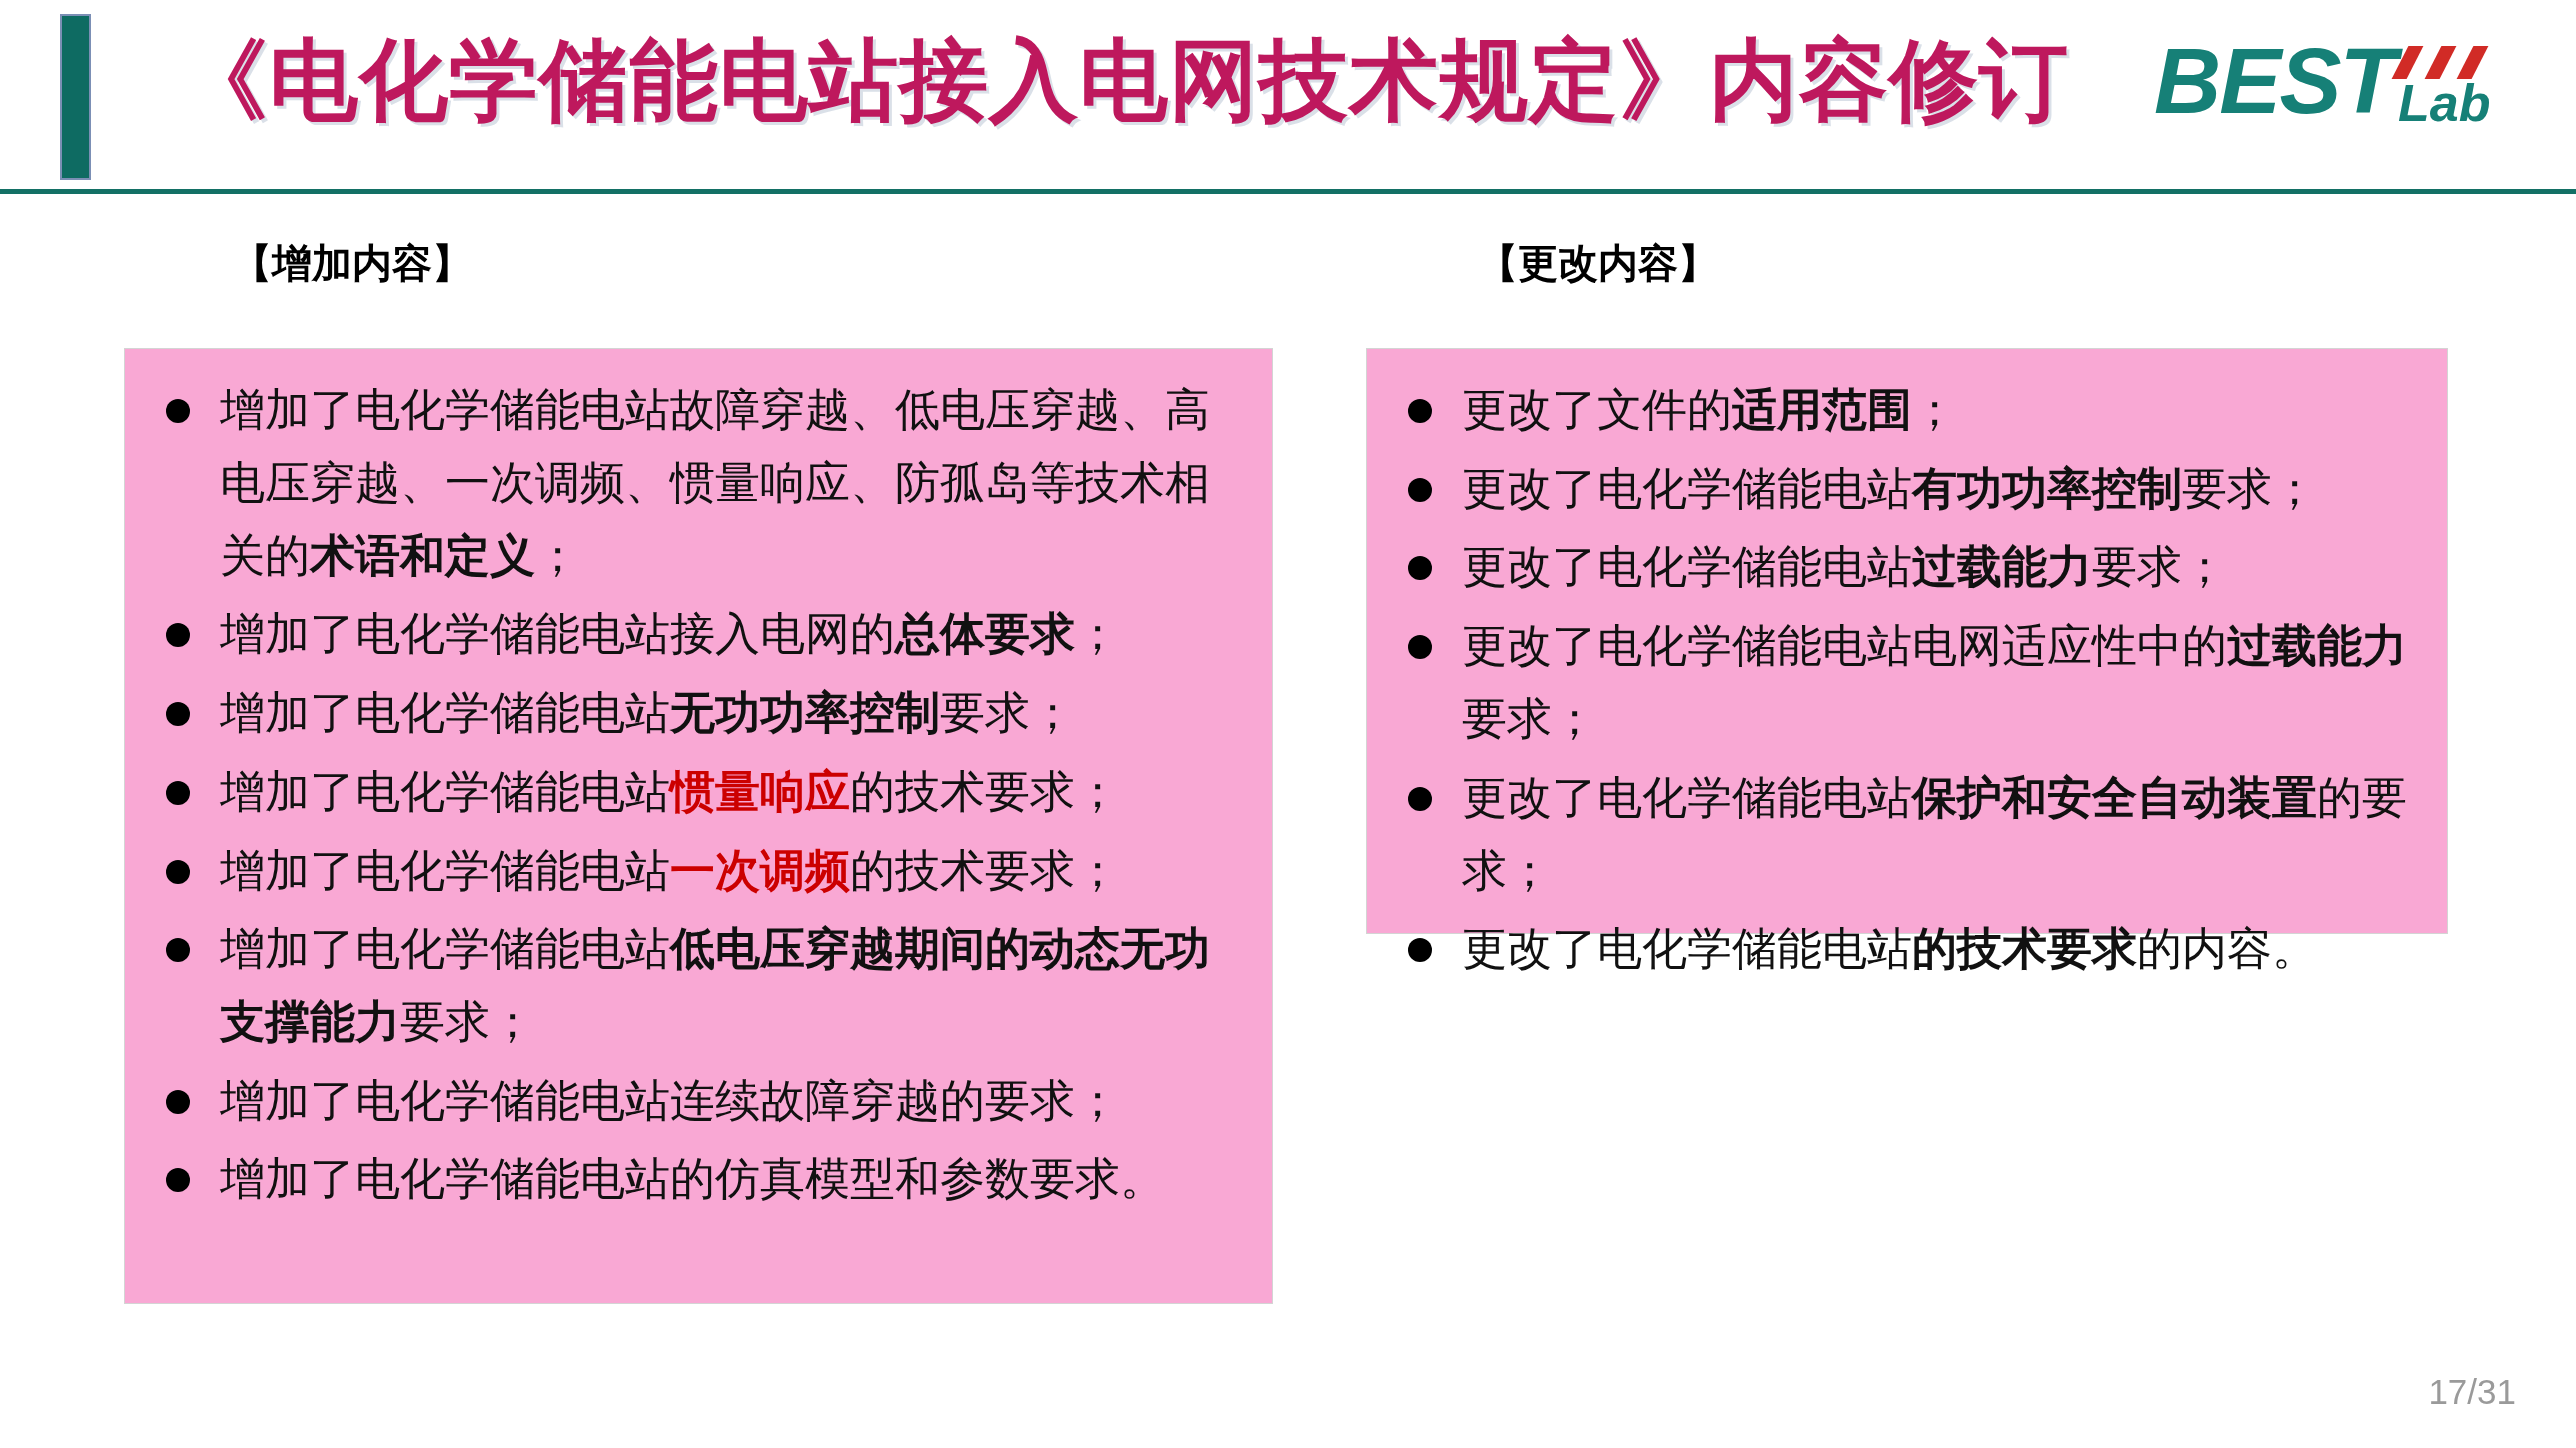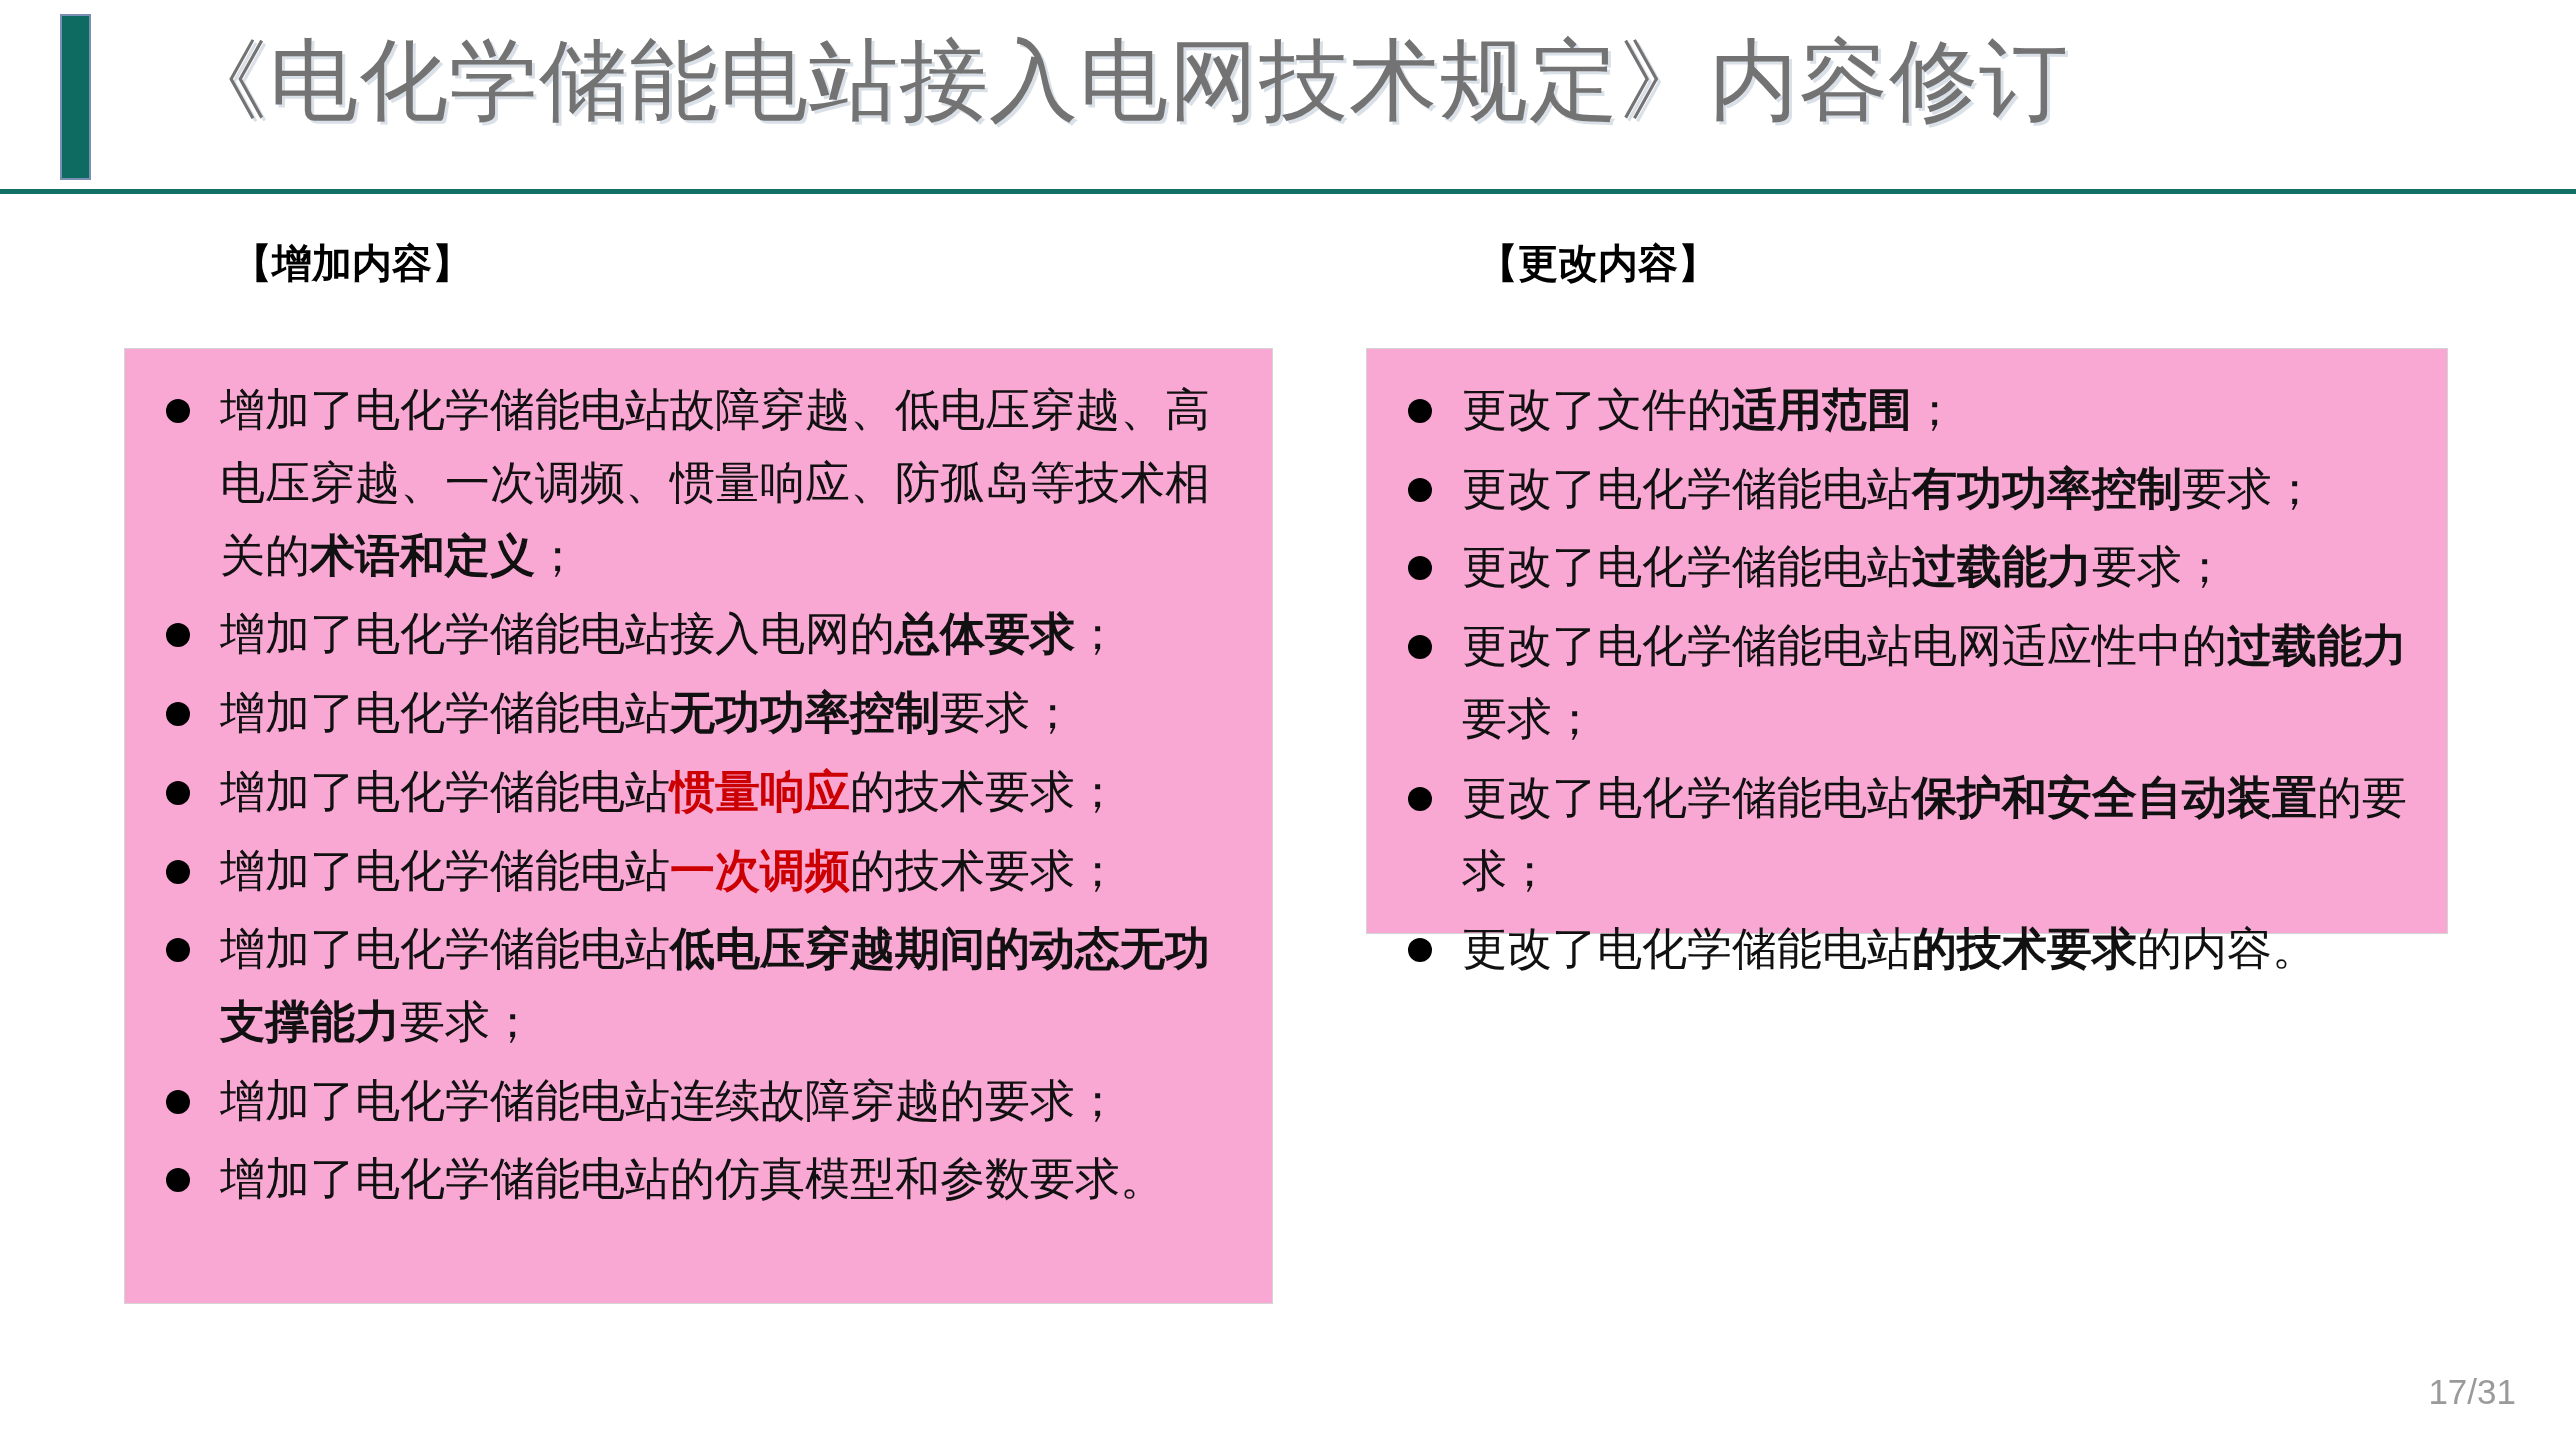--- a/index.html
+++ b/index.html
@@ -34,22 +34,22 @@
     height: 166px;
     background: #0E6B62;
     border: 2.9px solid #7B8FB5;
     box-sizing: border-box;
   }
   .slide-title {
     position: absolute;
     left: 179px;
     top: 25px;
     font-size: 89px;
-    font-weight: normal;
-    color: #737373;
+    font-weight: bold;
+    color: #be185d;
     letter-spacing: 1px;
     white-space: nowrap;
     text-shadow: 2.9px 2.9px 0 rgba(150,165,190,0.35);
     line-height: 1.25;
   }
   .header-rule {
     position: absolute;
     left: 0;
     top: 189px;
     width: 2576px;
@@ -178,20 +178,29 @@
 <body>
 
 <div class="slide">
 
   <div class="header">
     <div class="accent-bar"></div>
     <div class="slide-title">《电化学储能电站接入电网技术规定》内容修订</div>
     <div class="header-rule"></div>
   </div>
 
+  <div class="logo">
+    <div class="logo-best">BEST</div>
+    <div class="logo-slashes">
+        <i></i>
+        <i></i>
+        <i></i>
+      </div>
+    <div class="logo-lab">Lab</div>
+  </div>
 
   <div class="col-heading left">【增加内容】</div>
   <div class="content-box left">
     <ul class="bullets">
         <li><span>增加了电化学储能电站故障穿越、低电压穿越、高电压穿越、一次调频、惯量响应、防孤岛等技术相关的</span><b>术语和定义</b><span>；</span></li>
         <li><span>增加了电化学储能电站接入电网的</span><b>总体要求</b><span>；</span></li>
         <li><span>增加了电化学储能电站</span><b>无功功率控制</b><span>要求；</span></li>
         <li><span>增加了电化学储能电站</span><span class="hl">惯量响应</span><span>的技术要求；</span></li>
         <li><span>增加了电化学储能电站</span><span class="hl">一次调频</span><span>的技术要求；</span></li>
         <li><span>增加了电化学储能电站</span><b>低电压穿越期间的动态无功支撑能力</b><span>要求；</span></li>

